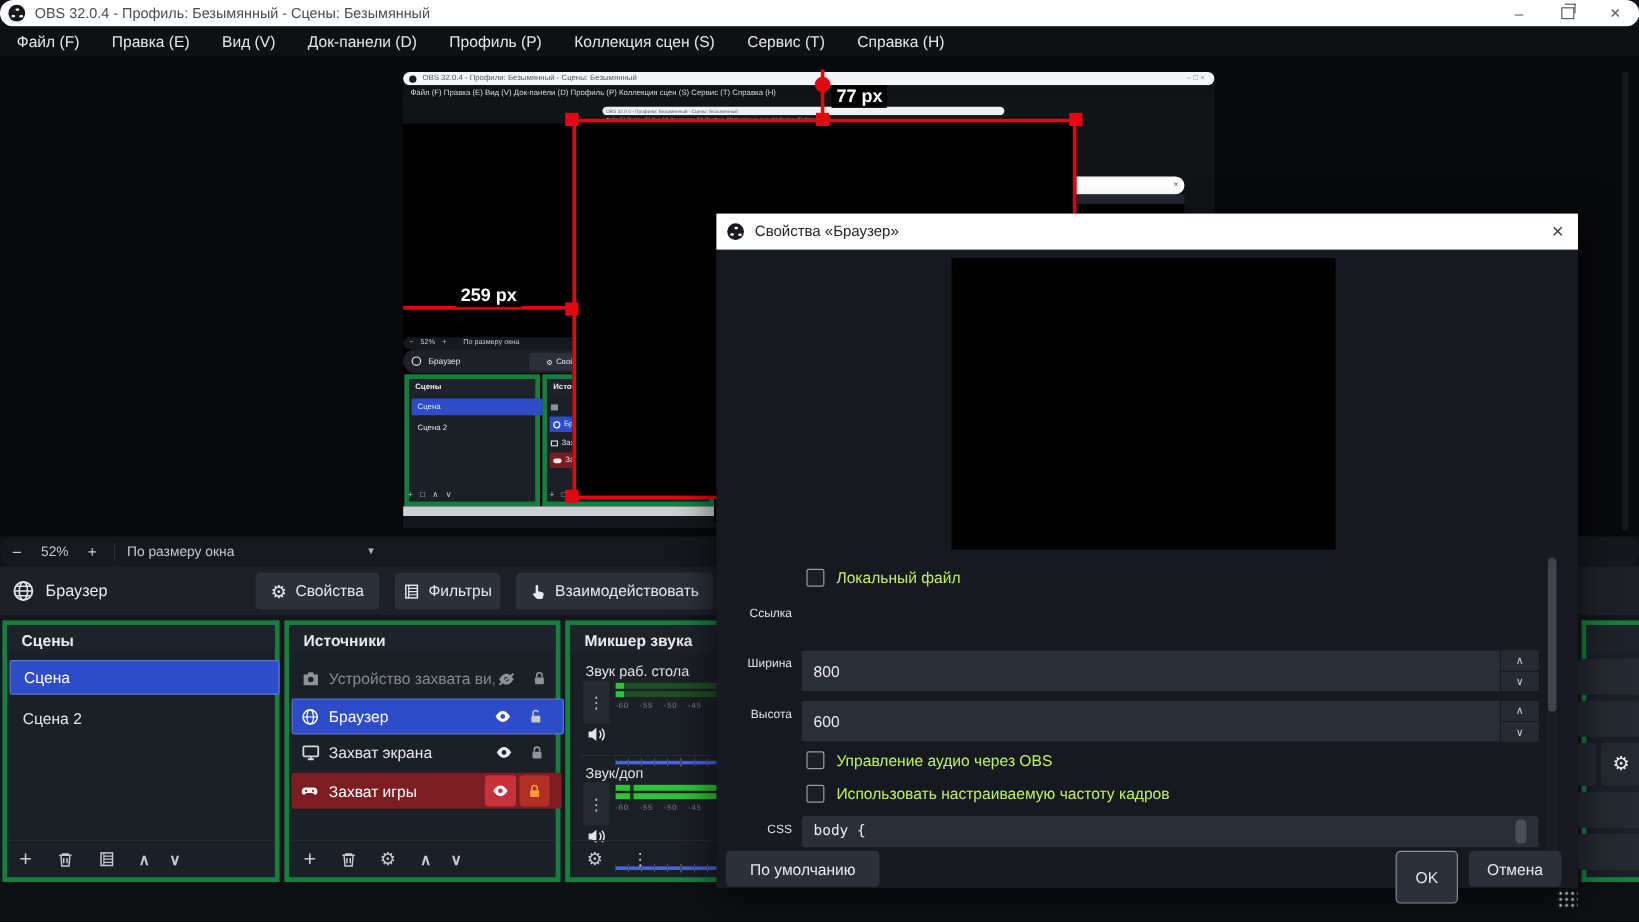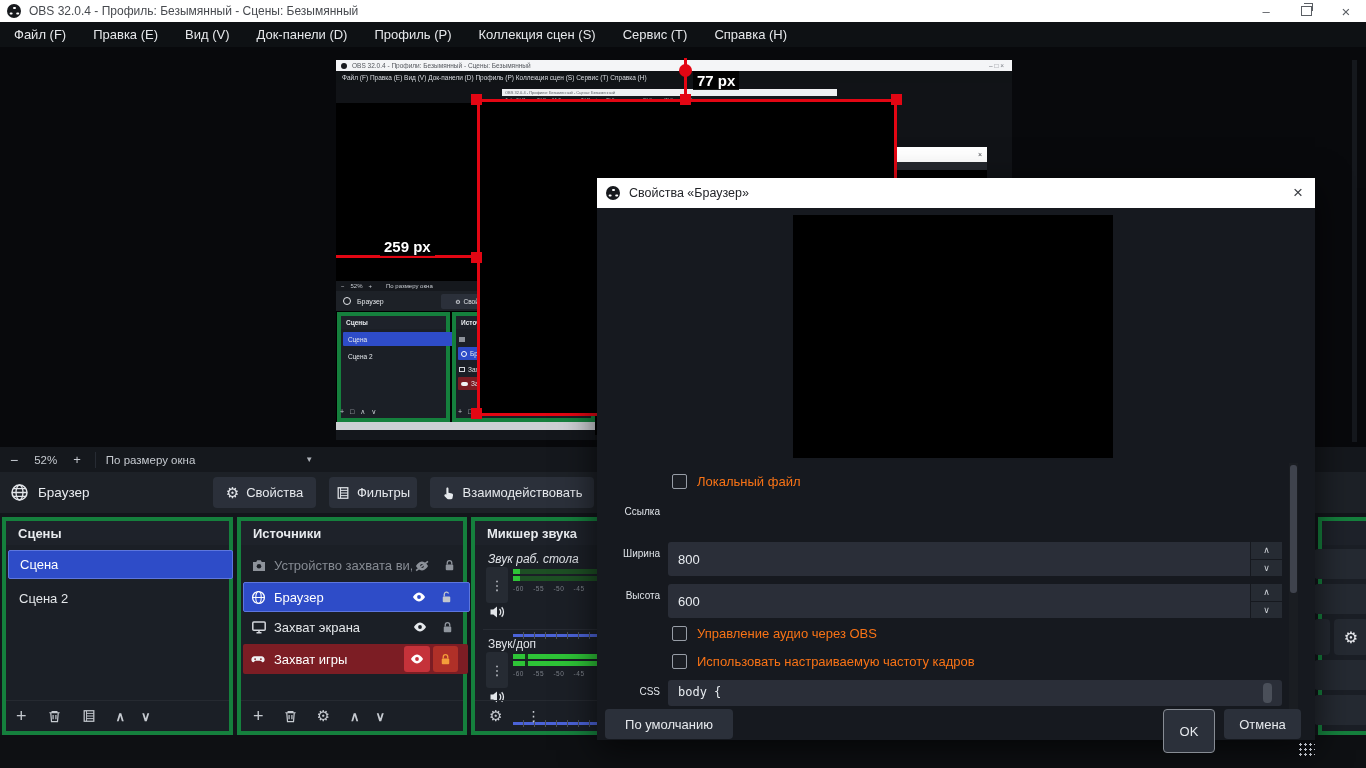--- a/index.html
+++ b/index.html
@@ -1,20 +1,20 @@
 <!DOCTYPE html>
 <html><head>
 <meta charset="utf-8">
 <style>
   html,body{margin:0;padding:0;background:#000;}
   #screen{position:relative;width:1366px;height:768px;overflow:hidden;
     font-family:"Liberation Sans",sans-serif;background:#101216;
     -webkit-font-smoothing:antialiased;}
   .abs{position:absolute;}
-  .row{display:flex;align-items:center;}
+  .row{display:flex;align-items:center;border-radius:11px;}
   
   .titlebar{left:0;top:0;width:1366px;height:22px;background:#ffffff;color:#474a4f;font-size:12px;}
   .obslogo{width:14px;height:14px;border-radius:50%;background:#17191d;position:relative;}
   .obslogo::before{content:"";position:absolute;left:6px;top:2.5px;width:2.6px;height:2.6px;border-radius:50%;
     background:#fff;box-shadow:-3.4px 5.4px 0 0 #fff,3.2px 5.6px 0 0 #fff;}
   .wbtn{color:#5a5e64;font-size:13px;width:40px;height:22px;display:flex;align-items:center;justify-content:center;}
   .restore{width:9px;height:8px;border:1.2px solid #5a5e64;position:relative;background:#fff;}
   .restore::before{content:"";position:absolute;left:2px;top:-4px;width:8px;height:7px;border:1.2px solid #5a5e64;border-left:none;border-bottom:none;}
   
   .menubar{left:0;top:22px;width:1366px;height:25px;background:#0e1114;color:#e6e8eb;font-size:13px;display:flex;align-items:center;gap:27px;padding-left:14px;box-sizing:border-box;}
@@ -48,21 +48,21 @@
   .vurow{height:5px;}
   .ticks{font-size:6.5px;color:#7a7f87;letter-spacing:.5px;word-spacing:7px;}
   .slider{height:3px;background:#4b63d8;position:relative;}
   .slticks{position:absolute;left:0;top:-2px;width:100%;height:7px;
     background:repeating-linear-gradient(90deg,transparent 0 10px,#4a4f59 10px 11px);}
   
   .dialog{left:597px;top:178px;width:718px;height:562px;background:#16191f;z-index:20;box-shadow:0 10px 34px rgba(0,0,0,.65);}
   .dtitle{position:absolute;left:0;top:0;width:718px;height:30px;background:#ffffff;color:#232529;font-size:12.5px;display:flex;align-items:center;}
   .dlabel{position:absolute;width:63px;text-align:right;color:#dfe3e8;font-size:10px;}
   .dfield{position:absolute;background:#2a2e38;border-radius:3px;color:#e8ecf0;font-size:13px;display:flex;align-items:center;box-sizing:border-box;}
-  .dcheck{position:absolute;display:flex;align-items:center;gap:10px;color:#f97316;font-size:13px;}
+  .dcheck{position:absolute;display:flex;align-items:center;gap:10px;color:#bef264;font-size:13px;}
   .dbtn{position:absolute;background:#2b303a;border-radius:4px;color:#e6e9ed;font-size:13px;display:flex;align-items:center;justify-content:center;box-sizing:border-box;}
   .spincol{position:absolute;right:0;top:0;width:31px;height:100%;border-left:1px solid #16191f;display:flex;flex-direction:column;}
   .spinbtn{flex:1;background:#262b33;display:flex;align-items:center;justify-content:center;color:#ced2d8;font-size:9px;}
   .statusbar{left:0;top:735px;width:1366px;height:33px;background:#0e1013;}
   .grip{left:1297px;top:741px;width:18px;height:16px;z-index:30;
     background-image:radial-gradient(circle,#b9bdc4 1.1px,transparent 1.4px);background-size:5px 5px;background-position:1px 1px;}
   svg{display:block;}
 </style>
 </head>
 <body>
@@ -357,21 +357,21 @@
         </span>
         <span class="icon" style="margin-left:19px;font-size:15px;">⚙</span>
         <span class="icon" style="margin-left:20px;font-size:13px;font-weight:bold;">∧</span>
         <span class="icon" style="margin-left:16px;font-size:13px;font-weight:bold;">∨</span>
       </div>
     </div>
 
     <div class="abs panel" style="left:471px;top:4px;width:330px;height:218px;overflow:hidden;">
       <div class="phdr">Микшер звука</div>
 
-      <div class="abs" style="left:13px;top:31px;font-size:12px;color:#dfe2e7;font-style:italic;">Звук раб. стола</div>
+      <div class="abs" style="left:13px;top:31px;font-size:12px;color:#dfe2e7;">Звук раб. стола</div>
       <div class="abs icon" style="left:11px;top:46px;width:22px;height:36px;background:#262b33;border-radius:3px;font-size:13px;color:#cfd3d9;">⋮</div>
       <div class="abs" style="left:38px;top:48px;width:250px;">
         <div class="vurow row" style="margin-bottom:2px;">
             <span style="width:7px;height:5px;background:#2ec437;"></span>
             <span style="flex:1;height:5px;background:#1d4f24;"></span>
           </div>
         <div class="vurow row">
             <span style="width:7px;height:5px;background:#2ec437;"></span>
             <span style="flex:1;height:5px;background:#1d4f24;"></span>
           </div>

